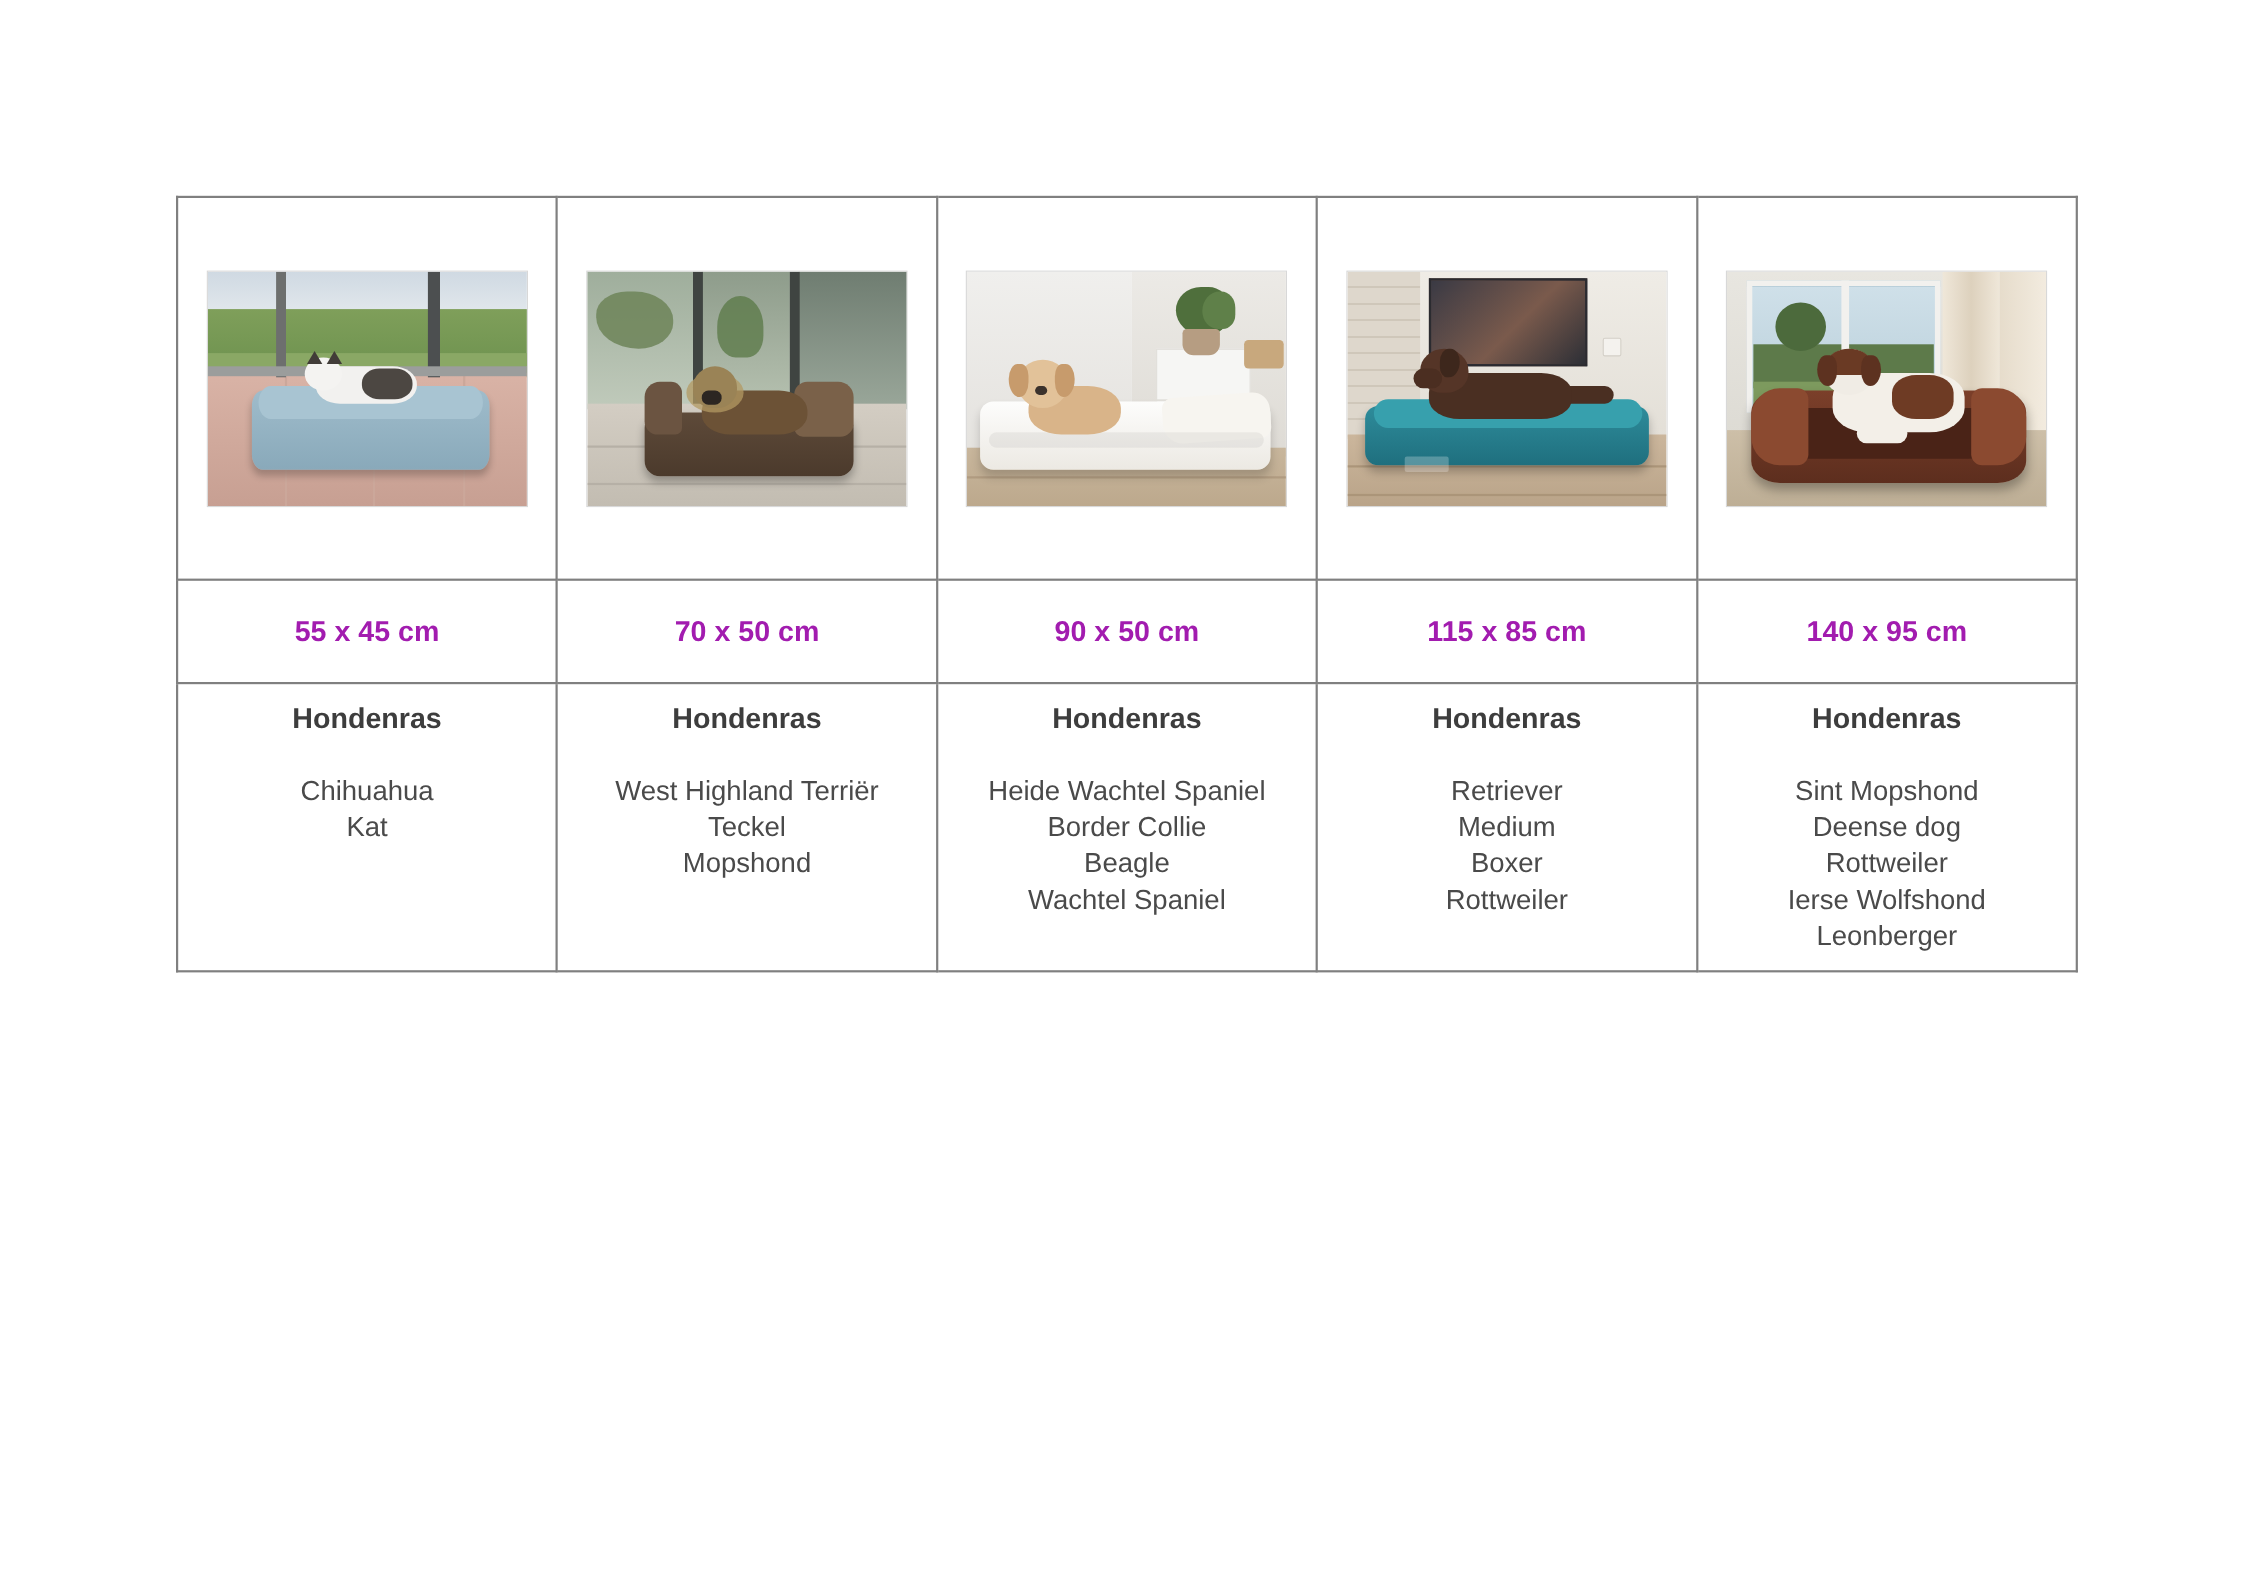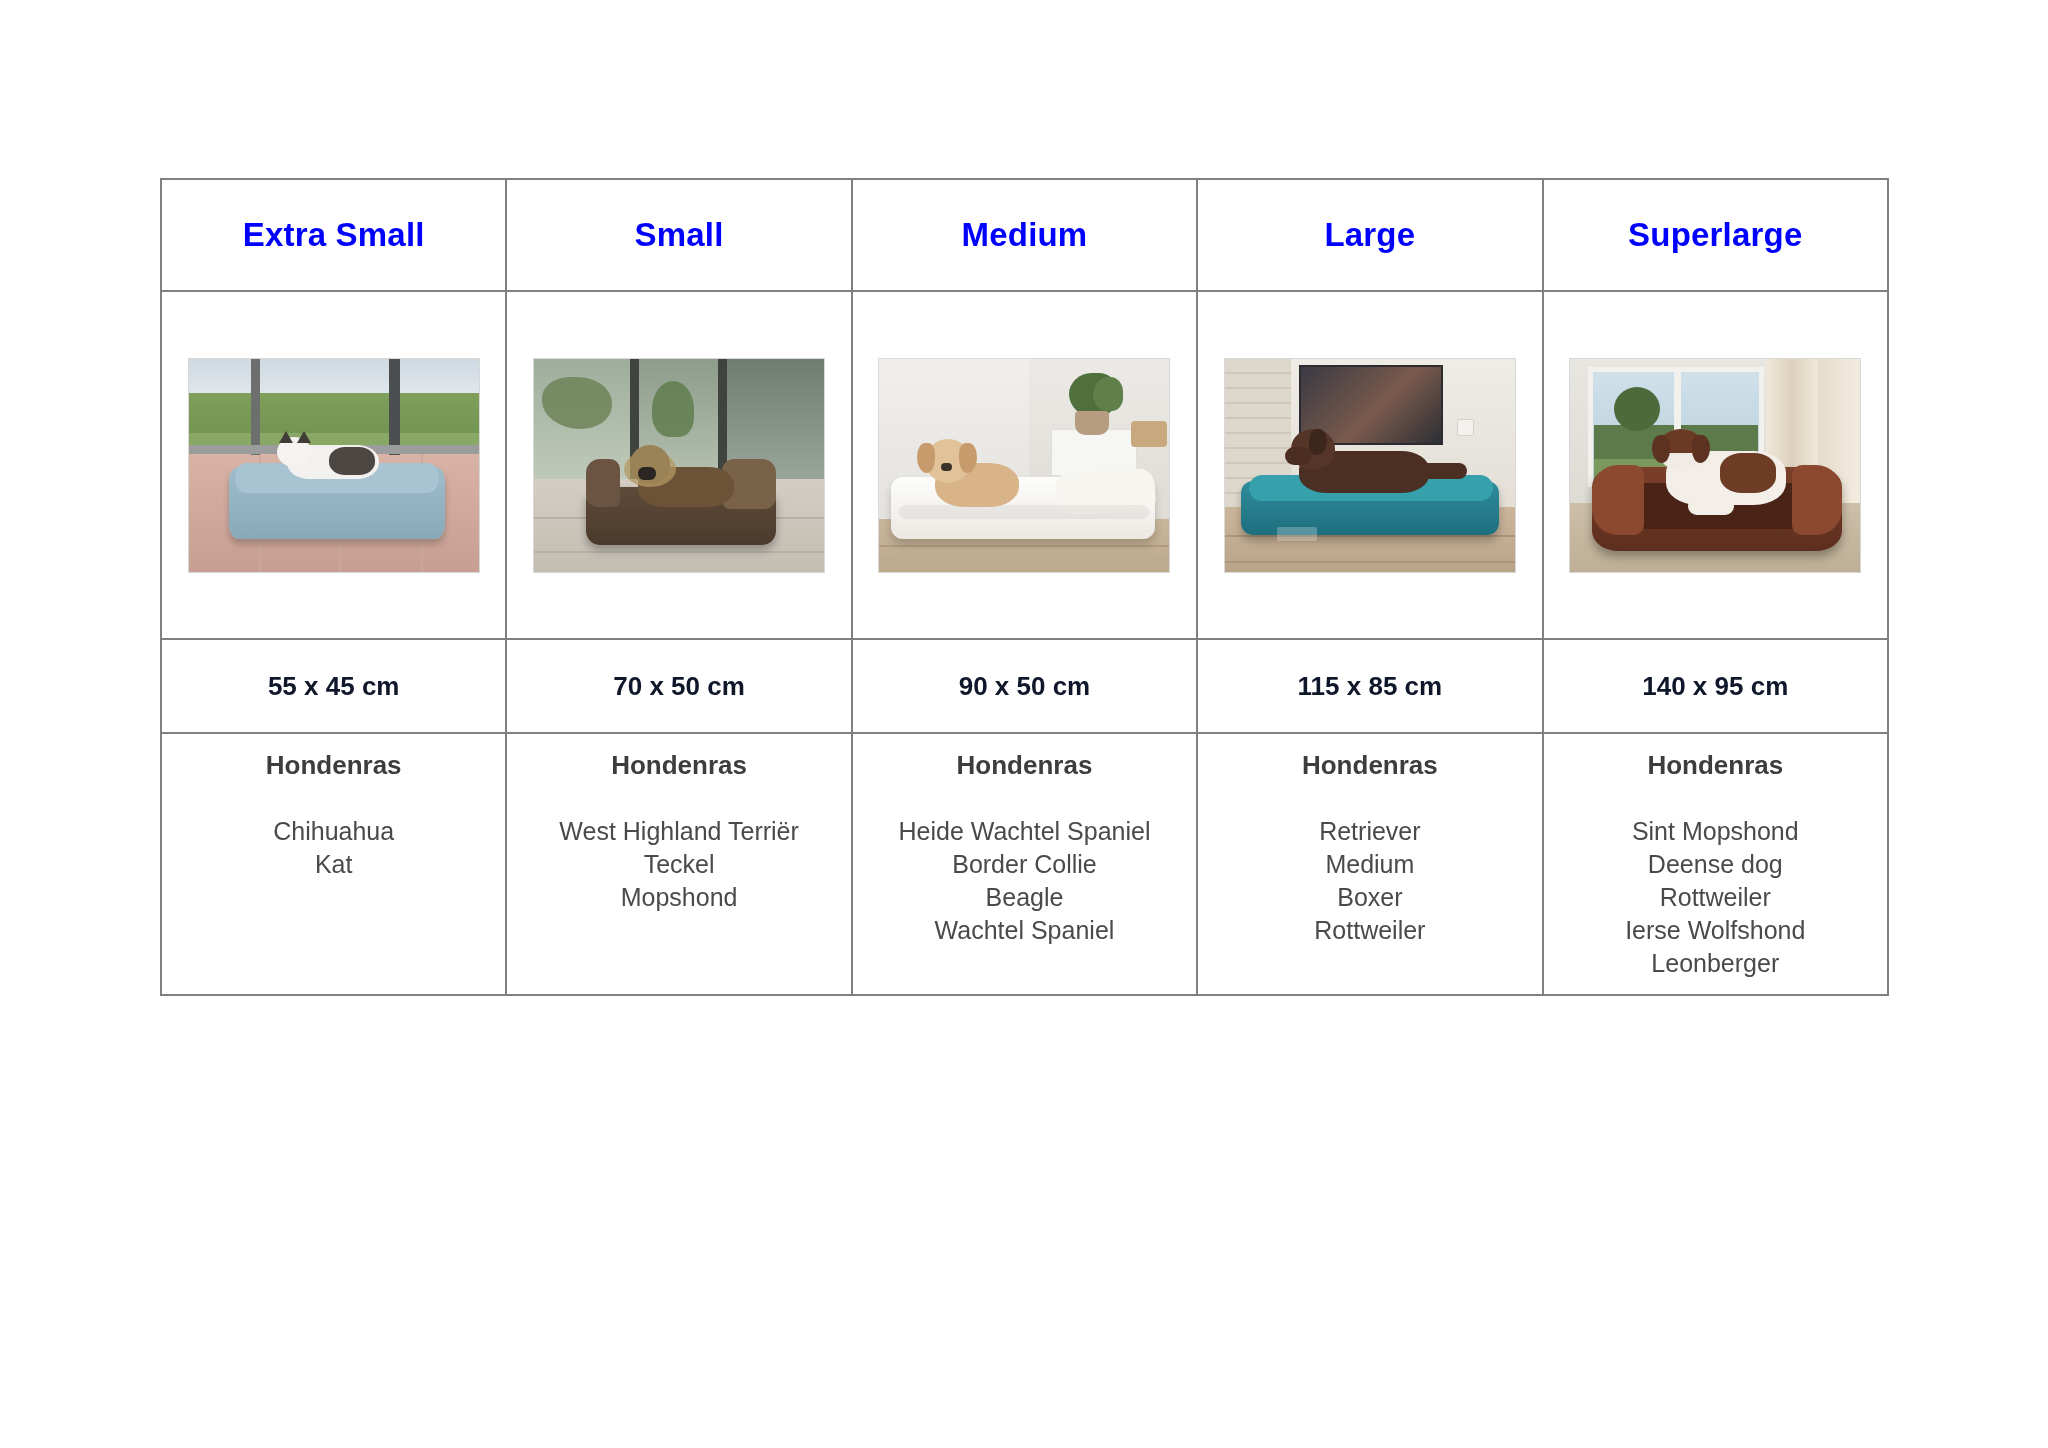--- a/index.html
+++ b/index.html
@@ -168,21 +168,21 @@
   .xl-dogmask  { left:92px; top:70px; width:38px; height:24px; background:#6a3a24; border-radius:50% 50% 20% 20%; }
   .xl-dogear1  { left:82px; top:76px; width:18px; height:28px; background:#5d3220; border-radius:50% 40% 50% 60%; }
   .xl-dogear2  { left:122px; top:76px; width:18px; height:28px; background:#5d3220; border-radius:40% 50% 60% 50%; }
   .xl-paw      { left:118px; top:138px; width:46px; height:18px; background:#f3efe8; border-radius:10px; }
 
   
   .dim-row td { height: 92px; }
   .dim-text {
     font-size: 26px;
     font-weight: bold;
-    color: #0f172a;
+    color: #a21caf;
   }
 
   
   .breed-row td {
     height: 244px;
     vertical-align: top;
     padding-top: 16px;
   }
   .breed-title {
     font-size: 26px;
@@ -203,37 +203,20 @@
   }
 </style>
 </head>
 <body>
 
 <div class="sheet">
 
   <table class="size-table">
 
     <tbody>
-        <tr class="hdr-row">
-      <th>
-        <div class="hdr-label">Extra Small</div>
-      </th>
-      <th>
-        <div class="hdr-label">Small</div>
-      </th>
-      <th>
-        <div class="hdr-label">Medium</div>
-      </th>
-      <th>
-        <div class="hdr-label">Large</div>
-      </th>
-      <th>
-        <div class="hdr-label">Superlarge</div>
-      </th>
-    </tr>
 
     <tr class="photo-row">
       <td>
         <div class="photo-cell-inner">
           <div class="photo">
             <div class="layer xs-sky"></div>
             <div class="layer xs-grass"></div>
             <div class="layer xs-grass2"></div>
             <div class="layer xs-terrace"></div>
             <div class="layer xs-tile-v" style="left:70px;"></div>

